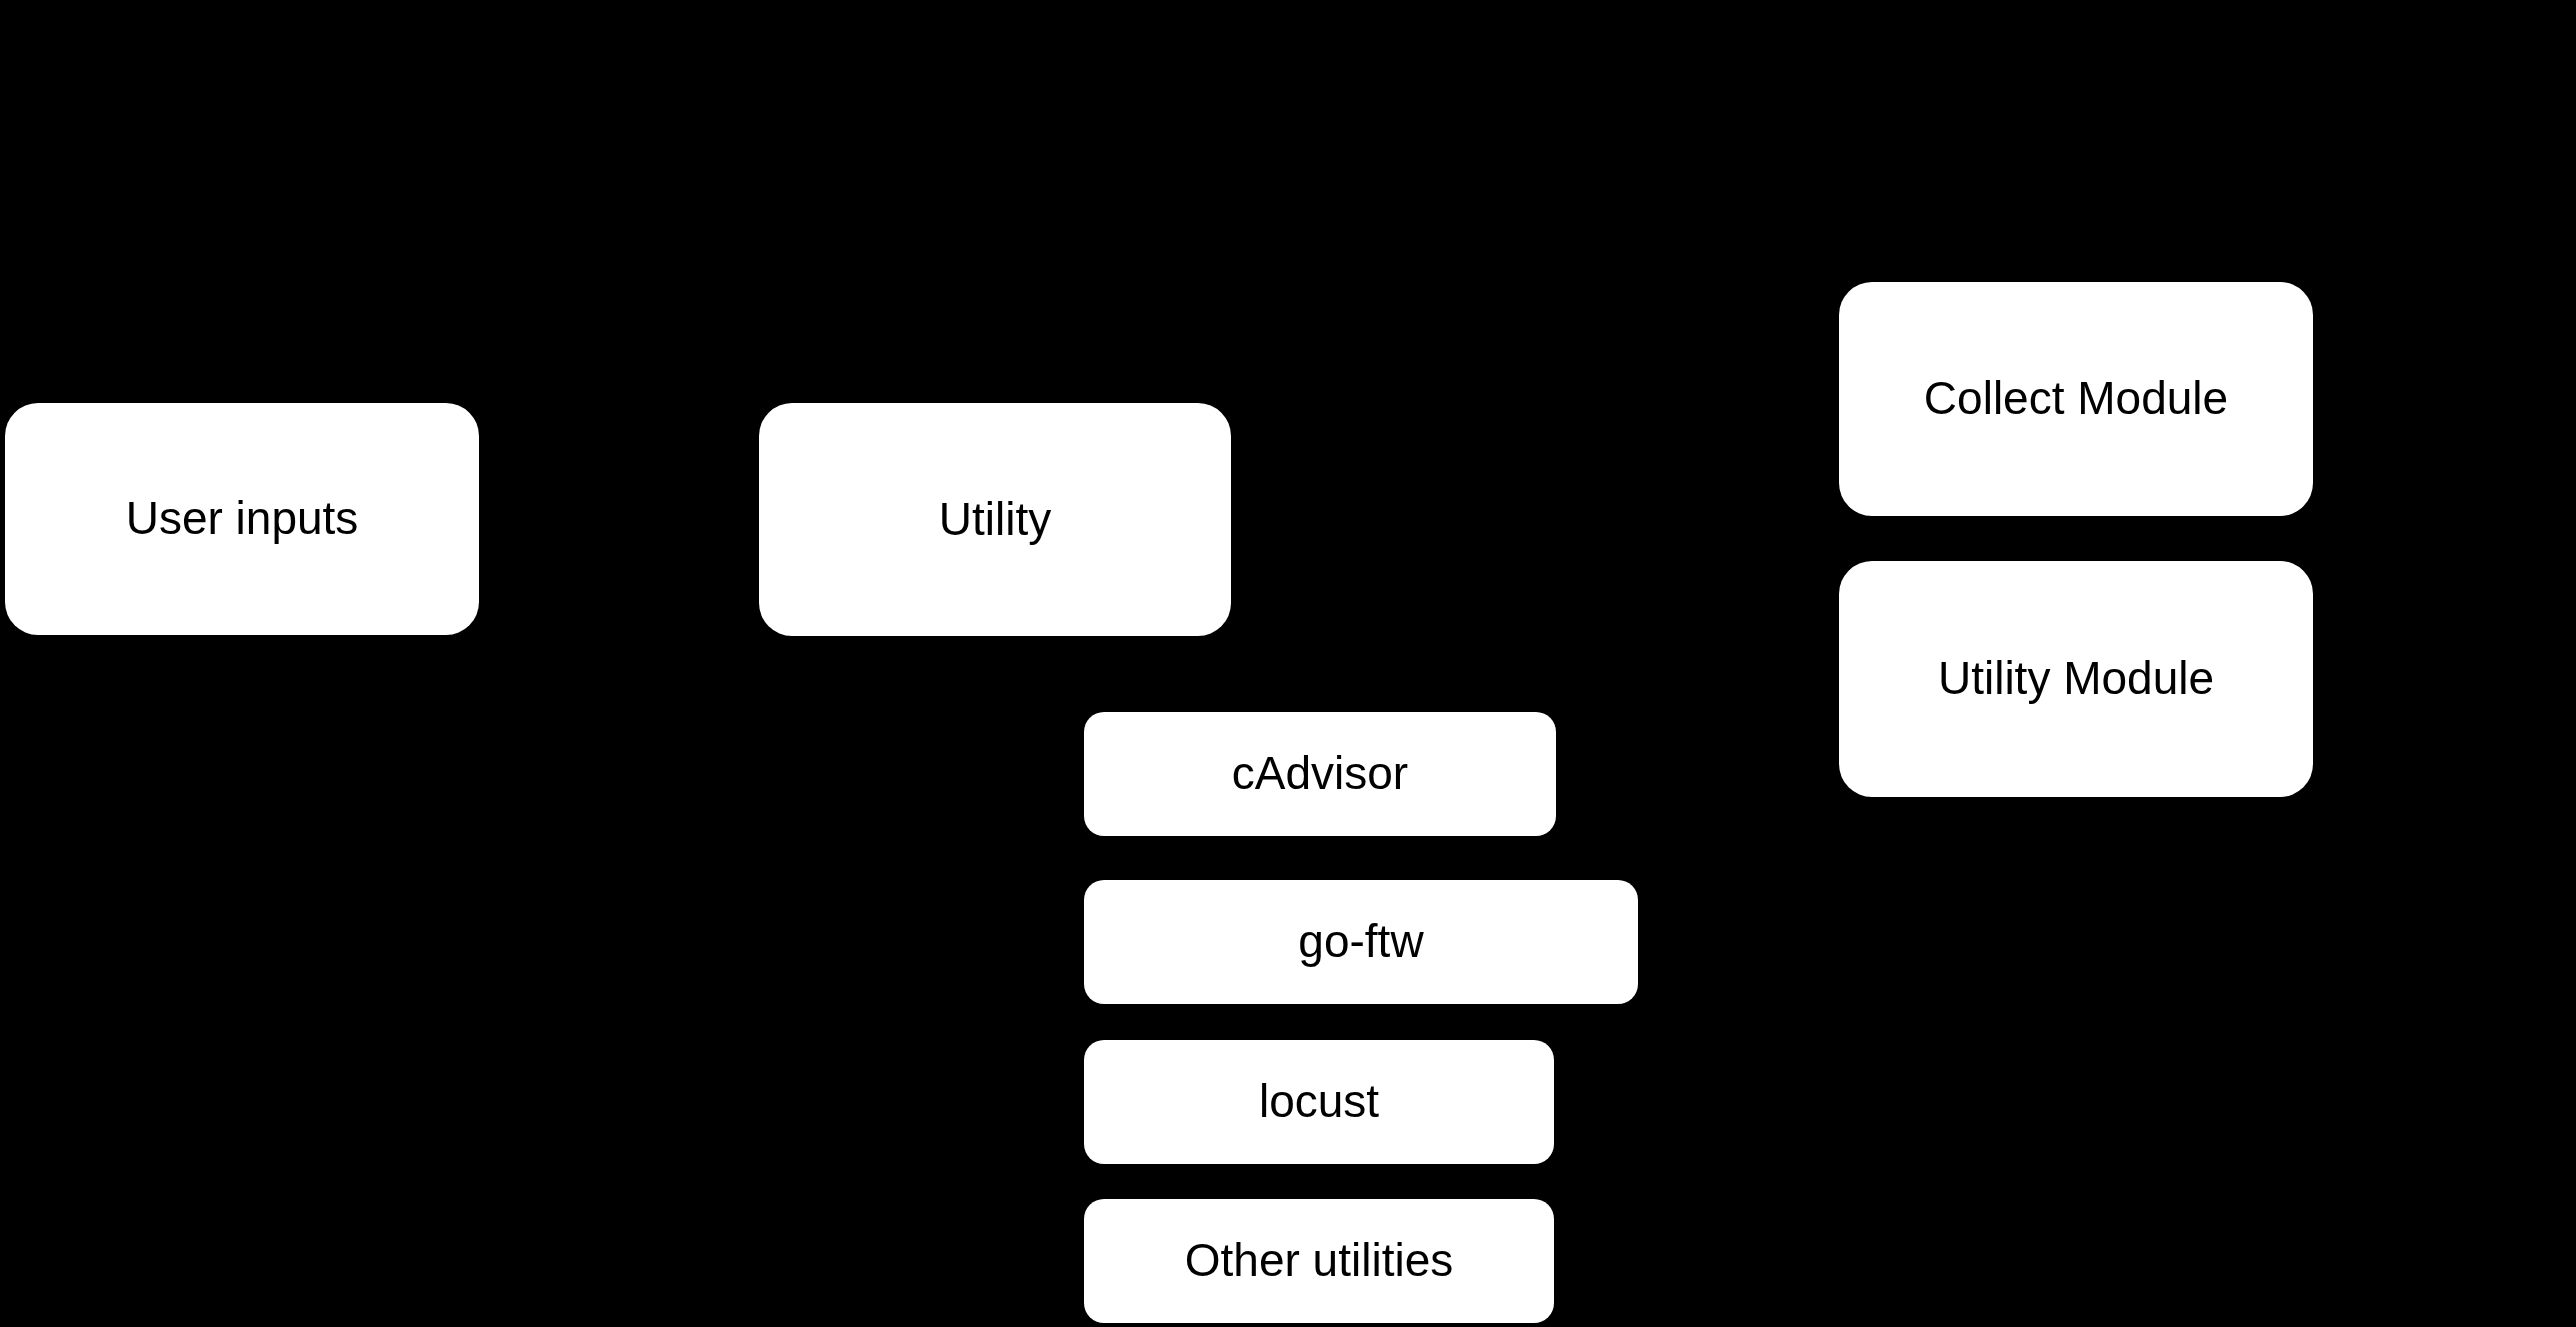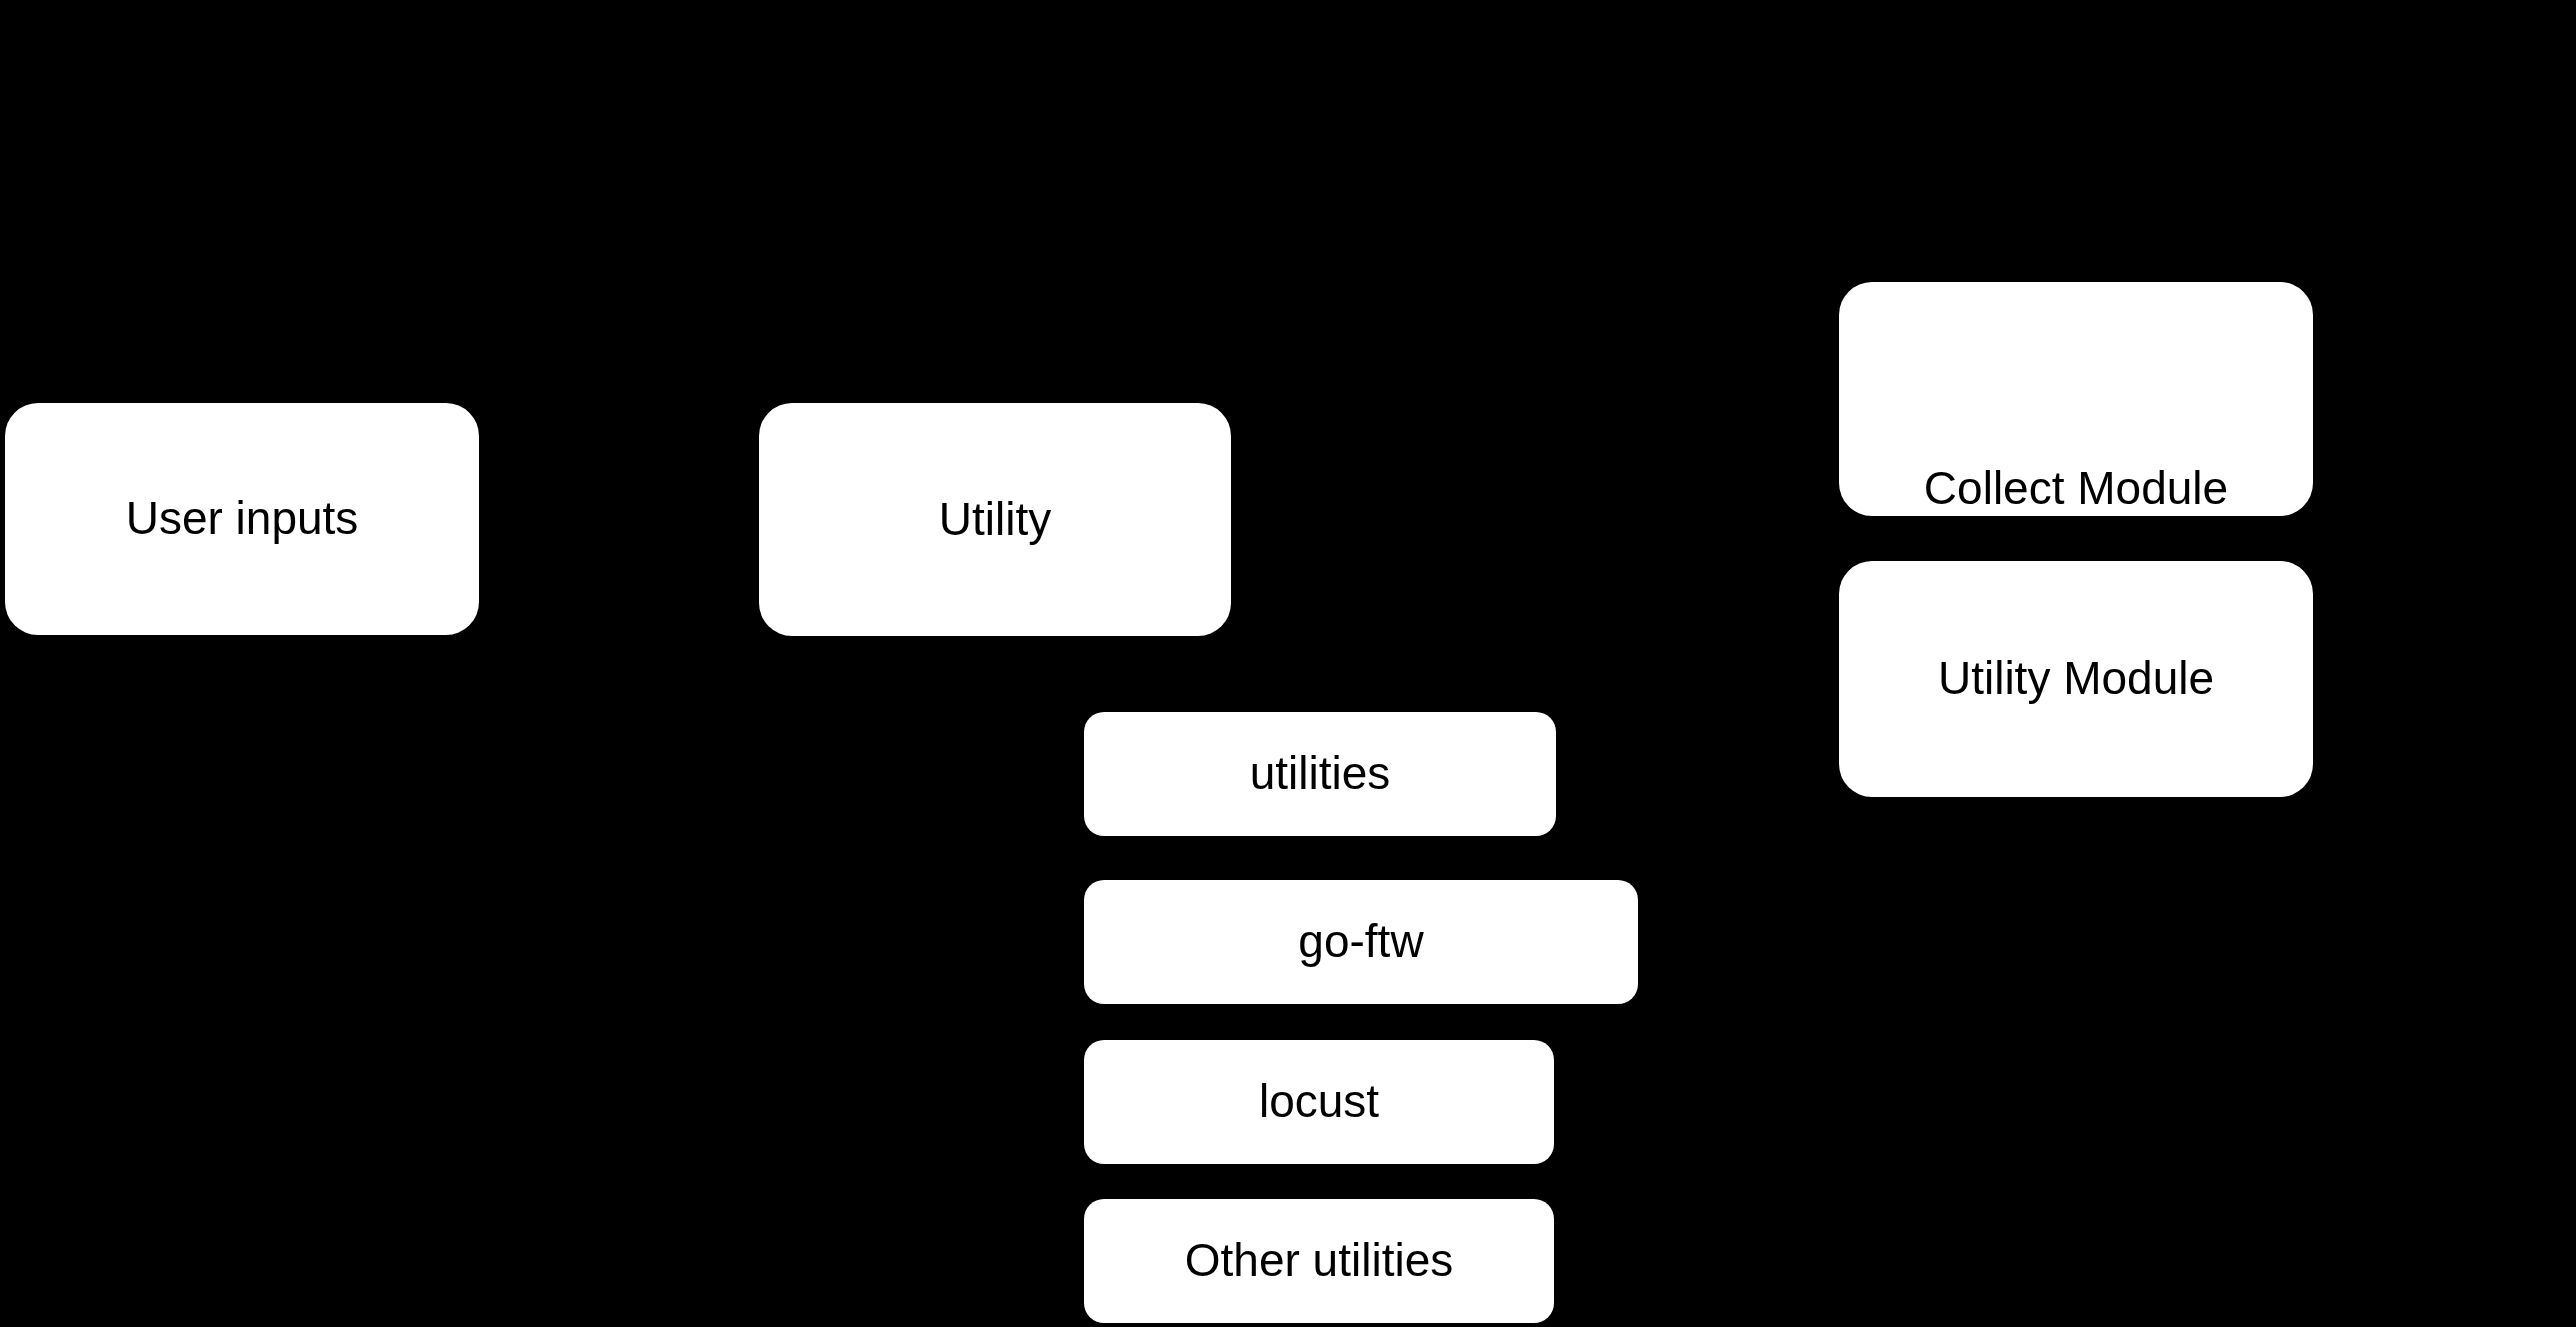--- a/index.html
+++ b/index.html
@@ -26,21 +26,21 @@
     font-size: 46px;
     line-height: 1.2;
     box-sizing: border-box;
   }
   .node.big   { border-radius: 33px; }
   .node.small { border-radius: 20px; }
 
   
   .n-user    { left: 5px;    top: 403px;  width: 474px; height: 232px; justify-content: center; }
   .n-utility { left: 743px;  top: 403px;  width: 472px; height: 233px; margin-left: 16px; }
-  .n-collect { left: 1839px; top: 282px;  width: 474px; height: 234px; align-items: flex-end; }
+  .n-collect { left: 1839px; top: 282px;  width: 474px; height: 234px; }
   .n-report  { left: 1839px; top: 561px;  width: 474px; height: 236px; }
   .n-cadvisor{ left: 1084px; top: 712px;  width: 472px; height: 124px; }
   .n-goftw   { left: 1084px; top: 880px;  width: 554px; height: 124px; }
   .n-locust  { left: 1084px; top: 1040px; width: 470px; height: 124px; text-align: center; }
   .n-other   { left: 1084px; top: 1199px; width: 470px; height: 124px; }
 </style>
 </head>
 <body>
 
 <div class="canvas">
@@ -55,21 +55,21 @@
 
   <div class="node big n-collect">
     <span>Collect Module</span>
   </div>
 
   <div class="node big n-report">
     <span>Utility Module</span>
   </div>
 
   <div class="node small n-cadvisor">
-    <span>utilities</span>
+    <span>cAdvisor</span>
   </div>
 
   <div class="node small n-goftw">
     <span>go-ftw</span>
   </div>
 
   <div class="node small n-locust">
     <span>locust</span>
   </div>
 

